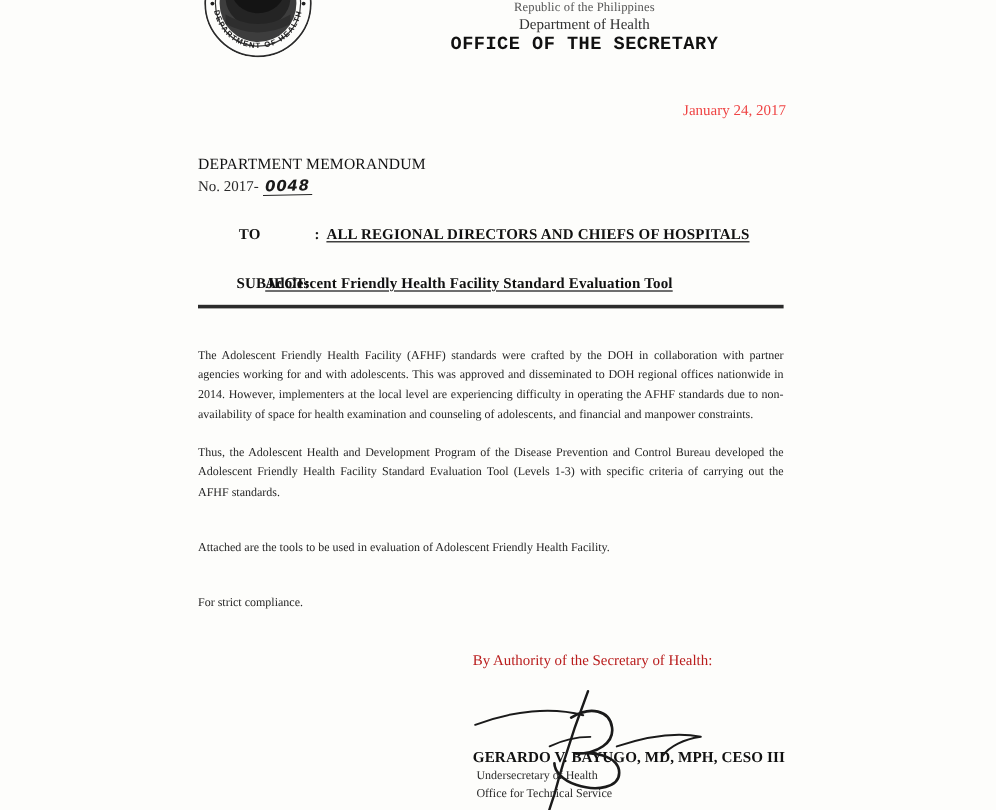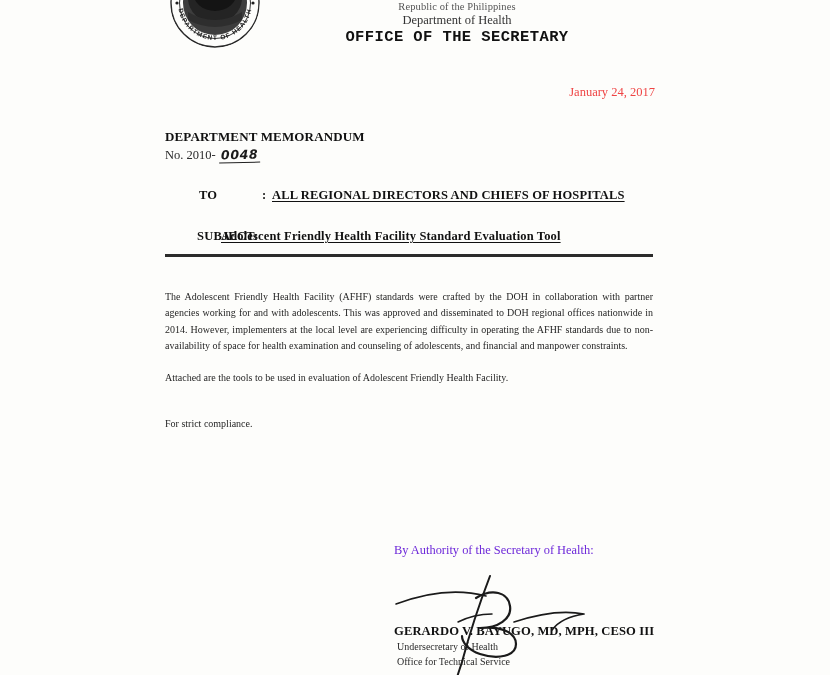--- a/index.html
+++ b/index.html
@@ -36,21 +36,21 @@
     position: absolute;
     left: 168px;
     top: -16px;
     width: 94px;
     height: 66px;
     overflow: hidden;
   }
   .seal svg { display: block; }
   .lh-text {
     position: absolute;
-    left: 257px;
+    left: 287px;
     top: 0px;
     width: 400px;
     text-align: center;
   }
   .lh-line1 {
     font-size: 10.5px;
     line-height: 13px;
     color: #555;
     letter-spacing: .1px;
   }
@@ -78,21 +78,21 @@
     color: #ef4444;
   }
   
   .memo-head {
     position: absolute;
     left: 165px;
     top: 129px;
   }
   .memo-title {
     font-size: 13px;
-    font-weight: bold;
+    font-weight: normal;
     letter-spacing: .15px;
     color: #111;
     white-space: nowrap;
   }
   .memo-no {
     margin-top: 2px;
     font-size: 12.5px;
     color: #2a2a2a;
     white-space: nowrap;
   }
@@ -166,21 +166,21 @@
   .para.loose { margin-bottom: 30px; }
   
   .sig-block {
     position: absolute;
     left: 394px;
     top: 543px;
     width: 300px;
   }
   .sig-auth {
     font-size: 12.4px;
-    color: #6d28d9;
+    color: #b91c1c;
     margin-bottom: 4px;
   }
   .sig-scribble {
     position: relative;
     height: 62px;
     width: 270px;
     margin-left: -6px;
   }
   .sig-scribble svg {
     position: absolute;
@@ -241,36 +241,37 @@
       <div class="lh-line2">Department of Health</div>
       <div class="lh-line3">OFFICE OF THE SECRETARY</div>
     </div>
   </div>
 
   <div class="date">January 24, 2017</div>
 
   <div class="memo-head">
     <div class="memo-title">DEPARTMENT MEMORANDUM</div>
     <div class="memo-no">
-      <span>No. 2010-</span><span class="memo-no-hand">0048</span>
+      <span>No. 2017-</span><span class="memo-no-hand">0048</span>
     </div>
   </div>
 
   <div class="field-row field-to">
     <span class="field-label">TO</span><span class="field-colon">:</span><span class="field-value">ALL REGIONAL DIRECTORS AND CHIEFS OF HOSPITALS</span>
   </div>
 
   <div class="field-row field-sub">
     <span class="field-label">SUBJECT:</span><span class="field-value">Adolescent Friendly Health Facility Standard Evaluation Tool</span>
   </div>
 
   <div class="rule"></div>
 
   <div class="body-block">
     <p class="para">The Adolescent Friendly Health Facility (AFHF) standards were crafted by the DOH in collaboration with partner agencies working for and with adolescents. This was approved and disseminated to DOH regional offices nationwide in 2014. However, implementers at the local level are experiencing difficulty in operating the AFHF standards due to non-availability of space for health examination and counseling of adolescents, and financial and manpower constraints.</p>
+    <p class="para loose">Thus, the Adolescent Health and Development Program of the Disease Prevention and Control Bureau developed the Adolescent Friendly Health Facility Standard Evaluation Tool (Levels 1-3) with specific criteria of carrying out the AFHF standards.</p>
     <p class="para loose">Attached are the tools to be used in evaluation of Adolescent Friendly Health Facility.</p>
     <p class="para">For strict compliance.</p>
   </div>
 
   <div class="sig-block">
     <div class="sig-auth">By Authority of the Secretary of Health:</div>
 
     <div class="sig-scribble">
       <svg width="270" height="118" viewBox="0 0 270 118">
         <g fill="none" stroke="#1a1a1a" stroke-linecap="round" stroke-linejoin="round">

